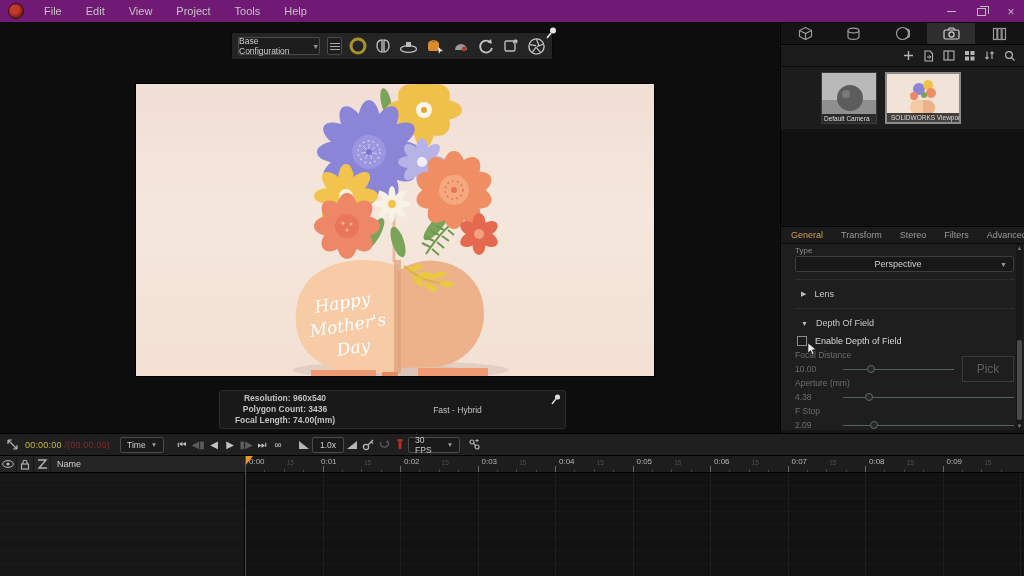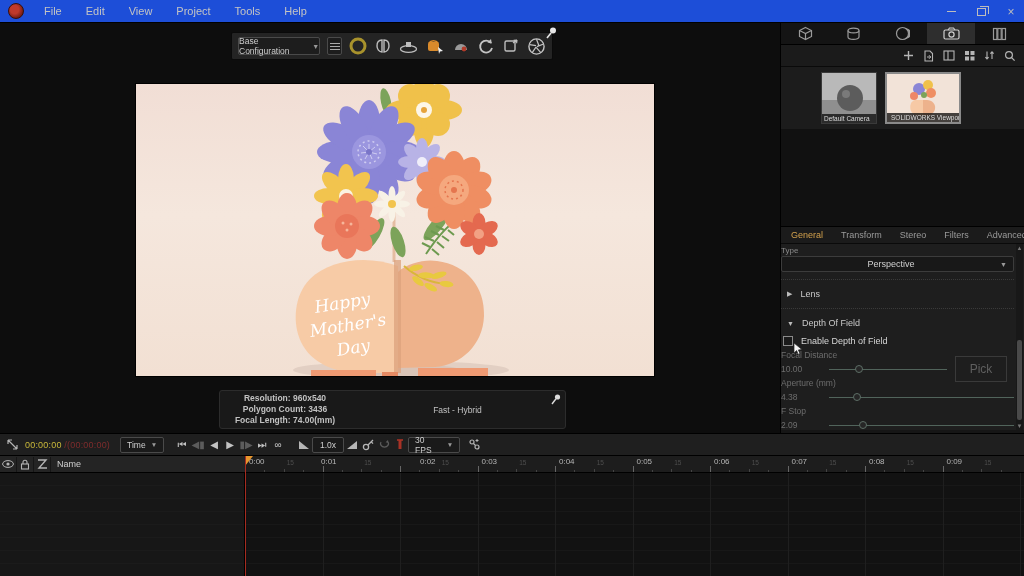--- a/index.html
+++ b/index.html
@@ -2,21 +2,21 @@
 <html><head>
 <meta charset="utf-8">
 <style>
   * { margin:0; padding:0; box-sizing:border-box; }
   html,body { width:1024px; height:576px; overflow:hidden; background:#0b0b0b;
     font-family:"Liberation Sans", sans-serif; color:#c8c8c8; }
   #app { position:relative; width:1024px; height:576px; background:#0d0d0d; }
 
   
   #titlebar { position:absolute; left:0; top:0; width:1024px; height:23px;
-    background:#1d4ed8; border-bottom:1px solid #000; display:flex; align-items:center; }
+    background:#701a75; border-bottom:1px solid #000; display:flex; align-items:center; }
   #logo { width:16px; height:16px; margin-left:8px; border-radius:50%;
     background:radial-gradient(circle at 40% 40%, #c0392b 0 35%, #7a1f16 70%, #4a120c 100%);
     border:1px solid #3a0f0a; }
   .menu-item { font-size:11px; color:#c4c4c4; padding:0 12px; height:23px;
     line-height:23px; cursor:default; }
   #win-title { position:absolute; left:0; right:0; text-align:center; font-size:11px;
     color:#b9b9b9; pointer-events:none; }
   #win-controls { position:absolute; right:6px; top:0; height:23px; display:flex;
     align-items:center; gap:16px; }
   .winbtn { width:14px; height:14px; display:flex; align-items:center;
@@ -76,21 +76,21 @@
   .thumb.selected { width:76px; border:2px solid #8a8a8a; }
   .thumb-label { position:absolute; left:0; right:0; bottom:0; background:rgba(10,10,10,.75);
     color:#ddd; font-size:6.5px; padding:1px 2px; white-space:nowrap; display:flex;
     align-items:center; gap:2px; }
   #rp-library { height:97px; background:#111; }
 
   #prop-tabs { display:flex; height:18px; background:#1b1b1b; border-top:1px solid #000;
     border-bottom:1px solid #0a0a0a; align-items:center; padding-left:10px; gap:18px; }
   .prop-tab { font-size:9px; color:#9a9a9a; }
   .prop-tab.active { color:#d2a04c; }
-  #prop-body { position:relative; height:186px; background:#1e1e1e; padding:2px 10px 0 0; }
+  #prop-body { position:relative; height:186px; background:#1e1e1e; padding:2px 10px 0 14px; }
   #type-label { font-size:8px; color:#8a8a8a; height:9px; overflow:hidden; }
   #type-select { margin-top:1px; height:16px; background:#181818; border:1px solid #3c3c3c;
     border-radius:2px; display:flex; align-items:center; font-size:9px; color:#cfcfcf; }
   #type-select span.val { flex:1; text-align:center; }
   #type-select .chev { font-size:7px; color:#999; padding-right:6px; }
   .sec-div { border-top:1px dotted #3a3a3a; margin:7px 0; }
   .sec-row { display:flex; align-items:center; gap:8px; font-size:9px; color:#c9c9c9;
     height:14px; padding-left:6px; }
   .tri { font-size:7px; color:#bbb; }
   #dof-check-row { display:flex; align-items:center; gap:8px; margin:6px 0 4px 2px;
@@ -737,21 +737,21 @@
           <div class="tick-minor" style="left: 38.75px;"></div>
           <span class="ruler-minor-label" style="left: 41.75px;">15</span>
           <div class="tick-minor" style="left: 19.375px; height: 2px;"></div>
           <div class="tick-minor" style="left: 58.125px; height: 2px;"></div>
           <span class="ruler-label" style="left: 76px;">0:01</span>
           <div class="tick-major" style="left: 77.5px;"></div>
           <div class="tick-minor" style="left: 116.25px;"></div>
           <span class="ruler-minor-label" style="left: 119.25px;">15</span>
           <div class="tick-minor" style="left: 96.875px; height: 2px;"></div>
           <div class="tick-minor" style="left: 135.625px; height: 2px;"></div>
-          <span class="ruler-label" style="left: 175px;">0:02</span>
+          <span class="ruler-label" style="left: 159px;">0:02</span>
           <div class="tick-major" style="left: 155px;"></div>
           <div class="tick-minor" style="left: 193.75px;"></div>
           <span class="ruler-minor-label" style="left: 196.75px;">15</span>
           <div class="tick-minor" style="left: 174.375px; height: 2px;"></div>
           <div class="tick-minor" style="left: 213.125px; height: 2px;"></div>
           <span class="ruler-label" style="left: 236.5px;">0:03</span>
           <div class="tick-major" style="left: 232.5px;"></div>
           <div class="tick-minor" style="left: 271.25px;"></div>
           <span class="ruler-minor-label" style="left: 274.25px;">15</span>
           <div class="tick-minor" style="left: 251.875px; height: 2px;"></div>

